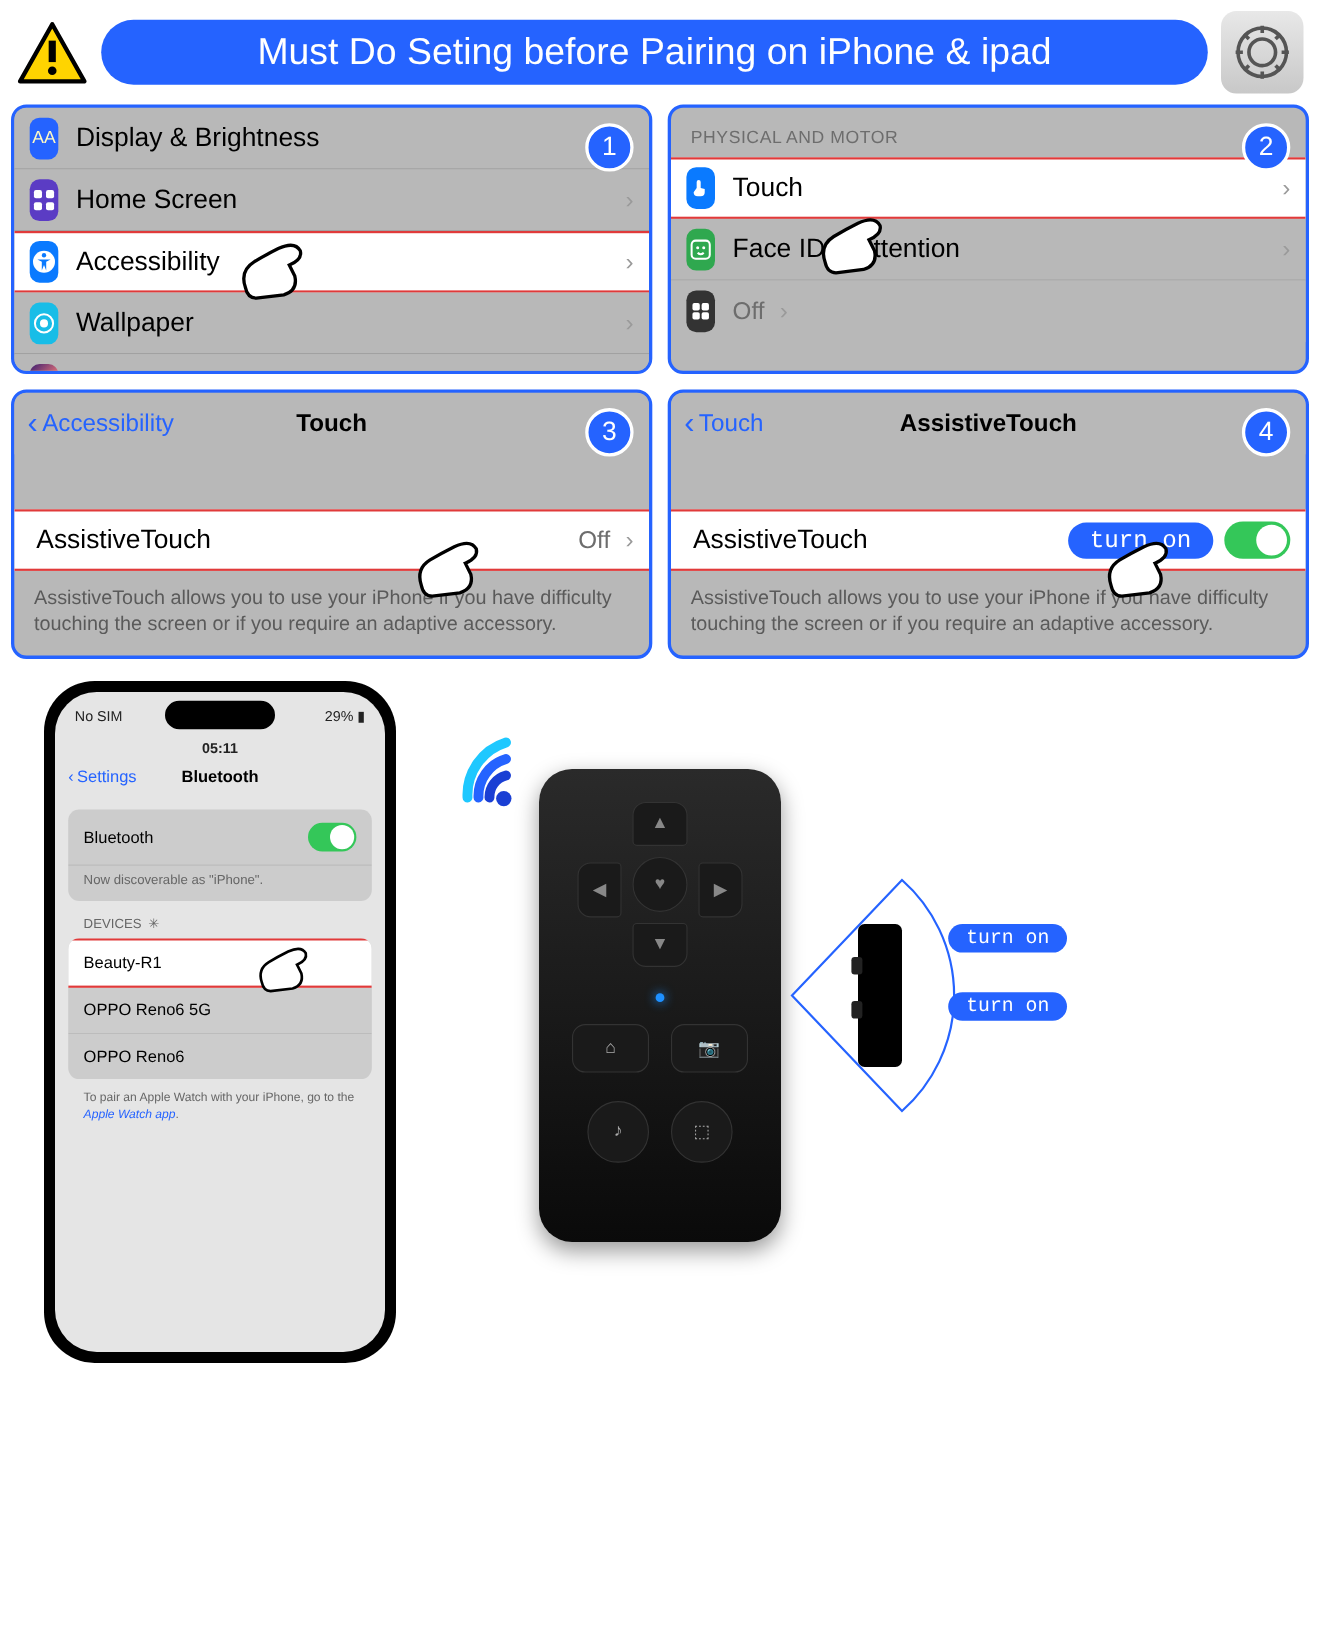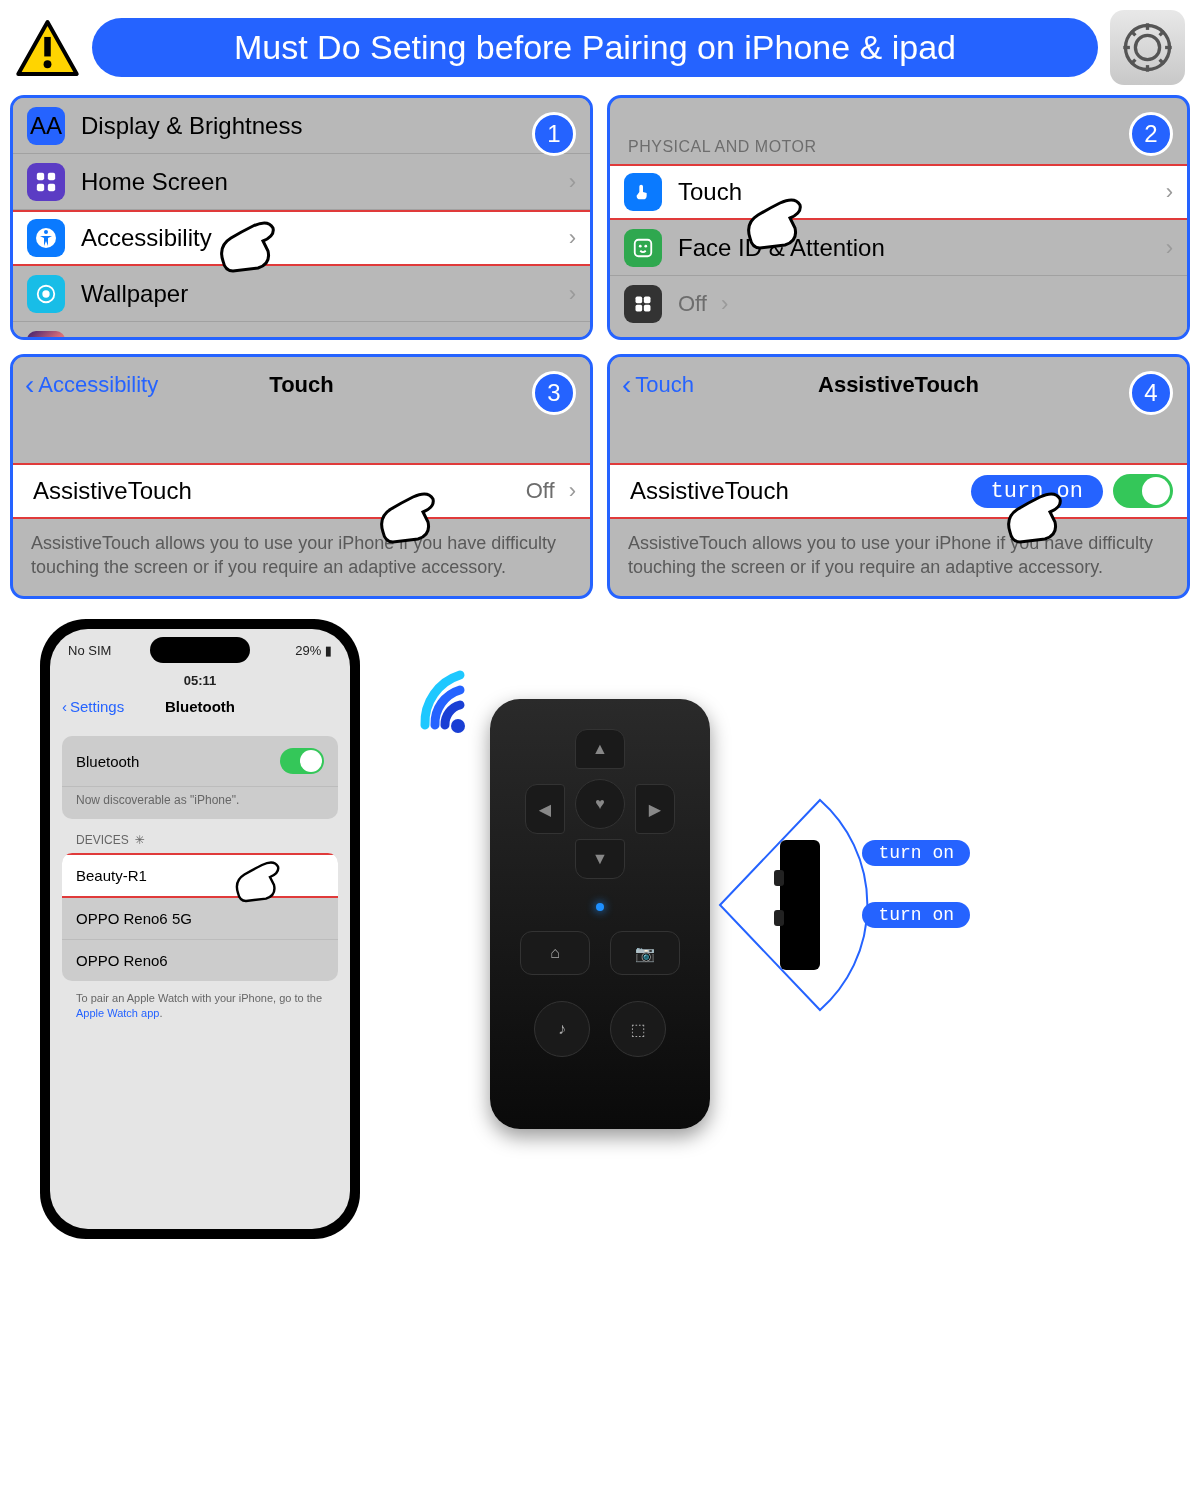--- a/index.html
+++ b/index.html
@@ -78,37 +78,37 @@
     border-bottom: 1px solid rgba(0,0,0,0.12);
     background: #b8b8b8;
     position: relative;
   }
   .row.highlight {
     background: #fff;
     border-top: 2px solid #e03a3a;
     border-bottom: 2px solid #e03a3a;
   }
   .row .app-icon {
-    width: 38px; height: 38px;
+    width: 26px; height: 38px;
     border-radius: 9px;
     margin-right: 16px;
     display:flex;align-items:center;justify-content:center;
-    color:#000000;
-    font-size:24px;
+    color:#fef9c3;
+    font-size:16px;
     flex-shrink:0;
   }
   .row .label { flex:1; font-size: 24px; color:#000; }
   .row .value { font-size: 22px; color:#6d6d6d; margin-right:14px; }
   .chev { color:#9a9a9a; font-size:22px; }
 
   
   .section-hdr {
     font-size: 16px;
     color:#6d6d6d;
-    padding: 40px 18px 8px;
+    padding: 19px 18px 8px;
     letter-spacing: 0.5px;
   }
 
   
   .navbar {
     display:flex;
     align-items:center;
     height:56px;
     padding:0 12px;
     background:#b8b8b8;
@@ -192,21 +192,21 @@
   .card{background:rgba(180,180,180,0.5);border-radius:10px;overflow:hidden;}
   .prow{
     display:flex;align-items:center;justify-content:space-between;
     padding:12px 14px;font-size:15px;
     border-bottom:1px solid rgba(0,0,0,0.08);
   }
   .prow.highlight2{background:#fff;border-top:2px solid #e03a3a;border-bottom:2px solid #e03a3a;}
   .note{font-size:12px;color:#666;padding:6px 14px 12px;}
   .dev-hdr{font-size:12px;color:#666;padding:14px 14px 6px;display:flex;align-items:center;gap:6px;}
   .pair-note{font-size:11px;color:#666;padding:10px 14px;line-height:1.4;}
-  .pair-note a{color:#2563ff;}
+  .pair-note a{color:#2563ff;font-style:italic;}
   .toggle-sm{width:44px;height:26px;background:#34c759;border-radius:14px;position:relative;}
   .toggle-sm::after{content:'';position:absolute;right:2px;top:2px;width:22px;height:22px;background:#fff;border-radius:50%;}
 
   
   .wifi{position:absolute;left:410px;top:660px;}
   .wifi svg{width:90px;height:80px;}
 
   
   .remote{
     width:220px;height:430px;

